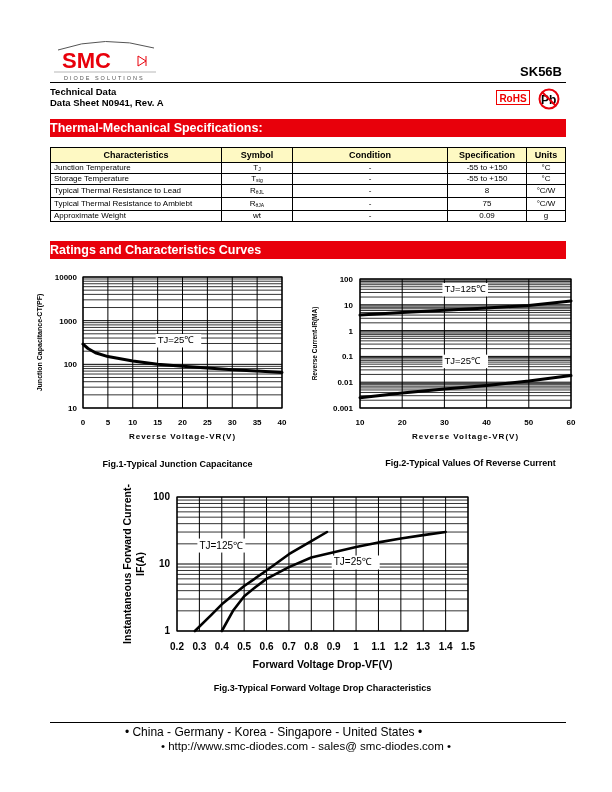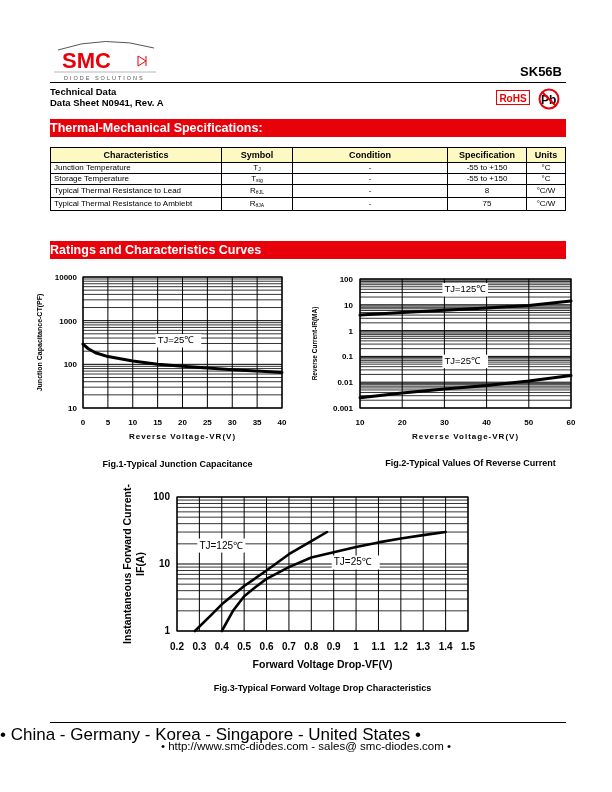--- a/index.html
+++ b/index.html
@@ -10,21 +10,21 @@
   .tech{left:50px;top:86px;font-size:9.5px;font-weight:bold;line-height:11px;}
   .part{right:50px;top:64px;font-size:13px;font-weight:bold;}
   .rohs{left:496px;top:90px;width:34px;height:15px;border:1.5px solid #e00;color:#e00;font-size:10px;font-weight:bold;text-align:center;line-height:15px;box-sizing:border-box;font-family:"Liberation Sans",sans-serif;}
   .pb{left:538px;top:88px;width:22px;height:22px;}
   .banner{left:50px;width:516px;height:18px;background:#e8000b;color:#fff;font-weight:bold;font-size:12.5px;line-height:18px;padding-left:0;box-sizing:border-box;}
   table.spec{position:absolute;left:50px;top:147px;width:516px;border-collapse:collapse;font-size:8px;}
   table.spec th{background:#fef9c3;font-weight:bold;font-size:9px;border:1px solid #000;height:14px;padding:0 3px;}
   table.spec td{border:1px solid #000;padding:0 3px;height:10px;line-height:10px;}
   table.spec td.c{text-align:center;}
   sub{font-size:5px;vertical-align:baseline;position:relative;top:1px;}
-  .footer1{left:0;width:547px;top:725px;text-align:left;font-size:17px;}
+  .footer1{left:0;width:547px;top:725px;text-align:center;font-size:12px;}
   .footer2{left:0;width:612px;top:740px;text-align:center;font-size:11.5px;}
   svg text{font-family:"Liberation Sans",sans-serif;}
 </style>
 </head>
 <body>
 
 <svg class="abs logo" viewBox="0 0 110 48">
   <path d="M8 14 Q55 -2 104 12" stroke="#555" stroke-width="1" fill="none"></path>
   <text x="12" y="32" font-size="22" font-weight="bold" fill="#e8000b">SMC</text>
   <path d="M88 20 l8 5 -8 5 z M96 20 v10" stroke="#e8000b" stroke-width="1" fill="none"></path>
@@ -76,20 +76,27 @@
         <td class="c">-</td>
         <td class="c">8</td>
         <td class="c">°C/W</td>
       </tr>
       <tr style="height: 13px; margin-top: 40px;">
         <td>Typical Thermal Resistance to Ambiebt</td>
         <td class="c"><span>R</span><sub>θJA</sub></td>
         <td class="c">-</td>
         <td class="c">75</td>
         <td class="c">°C/W</td>
+      </tr>
+      <tr>
+        <td>Approximate Weight</td>
+        <td class="c"><span>wt</span><sub></sub></td>
+        <td class="c">-</td>
+        <td class="c">0.09</td>
+        <td class="c">g</td>
       </tr>
     </tbody>
 </table>
 
 <div class="abs banner" style="top:241px;">Ratings and Characteristics Curves</div>
 
 <svg id="fig1" class="abs" style="left:30px;top:265px;" width="270" height="210">
     <line x1="53" x2="252" y1="129.8550235226728" y2="129.8550235226728" stroke="#000" stroke-width="0.8"></line>
     <line x1="53" x2="252" y1="122.16570521057474" y2="122.16570521057474" stroke="#000" stroke-width="0.8"></line>
     <line x1="53" x2="252" y1="116.71004704534563" y2="116.71004704534563" stroke="#000" stroke-width="0.8"></line>

